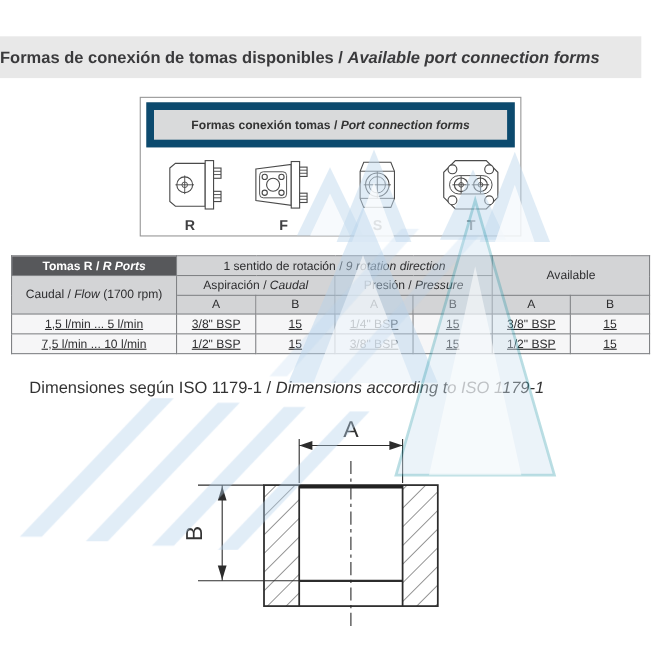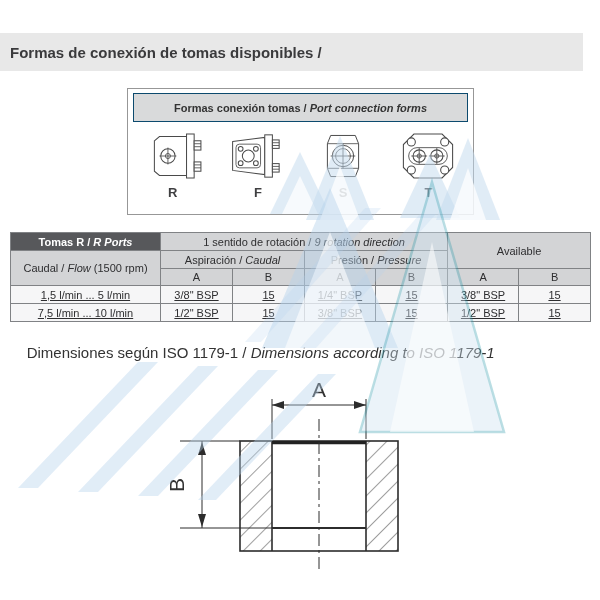--- a/index.html
+++ b/index.html
@@ -2,27 +2,27 @@
 <html><head>
 <meta charset="utf-8">
 <style>
   html,body{margin:0;padding:0;background:#fff;}
   .page{position:relative;width:600px;height:600px;background:#ffffff;overflow:hidden;
         font-family:"Liberation Sans",sans-serif;color:#2e2e30;}
   .it{font-style:italic;}
 
   
   .title-bar{position:absolute;left:0;top:33px;width:583px;height:38px;background:#e8e8e8;
-             display:flex;align-items:center;padding-left:10px;box-sizing:border-box;
+             display:flex;align-items:center;box-sizing:border-box;
              font-size:15px;font-weight:bold;color:#3a3a3c;white-space:pre;}
 
   
   .forms-box{position:absolute;left:127px;top:88px;width:347px;height:127px;
              border:1px solid #979797;background:#fff;box-sizing:border-box;}
-  .forms-box-header{margin:4px 5px 2px 5px;height:27px;border:1px solid #0c4a6e;background:#d9dadb;
+  .forms-box-header{margin:4px 5px 2px 5px;height:27px;border:7px solid #0c4a6e;background:#d9dadb;
                     display:flex;align-items:center;justify-content:center;
                     font-size:11px;font-weight:bold;color:#333;white-space:pre;}
   .forms-row{display:flex;justify-content:space-around;align-items:flex-start;height:86px;padding:2px 2px 0 2px;}
   .port-cell{display:flex;flex-direction:column;align-items:center;width:25%;}
   .port-cell svg{display:block;}
   .port-label{font-size:13px;font-weight:bold;color:#3f3f41;margin-top:0px;line-height:14px;}
   .pd{stroke:#4a4a4a;stroke-width:1.2;fill:#ffffff;}
   .pl{stroke:#4a4a4a;stroke-width:1;fill:none;}
 
   
@@ -44,21 +44,21 @@
 
   
   .watermark{position:absolute;left:0;top:80px;pointer-events:none;}
 </style>
 </head>
 <body>
 
 <div class="page">
 
   <div class="title-bar">
-    <span>Formas de conexión de tomas disponibles / </span>
+    <span>Formas de conexión de tomas disponibles / </span><span class="it">Available port connection forms</span>
   </div>
 
   <div class="forms-box">
     <div class="forms-box-header">
       <span>Formas conexión tomas / </span><span class="it">Port connection forms</span>
     </div>
     <div class="forms-row">
 
       <div class="port-cell">
         <svg width="66" height="60" viewBox="0 0 78 60">
@@ -144,21 +144,21 @@
         <col style="width:71px">
         <col style="width:72px">
     </colgroup>
     <tbody>
       <tr class="r1">
         <td class="dark"><span>Tomas R / </span><span class="it">R Ports</span></td>
         <td class="hdr" colspan="4"><span>1 sentido de rotación / </span><span class="it">9 rotation direction</span></td>
         <td class="hdr" colspan="2" rowspan="2">Available</td>
       </tr>
       <tr class="r2">
-        <td class="hdr" rowspan="2"><span>Caudal / </span><span class="it">Flow</span><span> (1500 rpm)</span></td>
+        <td class="hdr" rowspan="2"><span>Caudal / </span><span class="it">Flow</span><span> (1700 rpm)</span></td>
         <td class="hdr" colspan="2"><span>Aspiración / </span><span class="it">Caudal</span></td>
         <td class="hdr" colspan="2"><span>Presión / </span><span class="it">Pressure</span></td>
       </tr>
       <tr class="r3">
         <td class="hdr">A</td>
         <td class="hdr">B</td>
         <td class="hdr">A</td>
         <td class="hdr">B</td>
         <td class="hdr">A</td>
         <td class="hdr">B</td>

